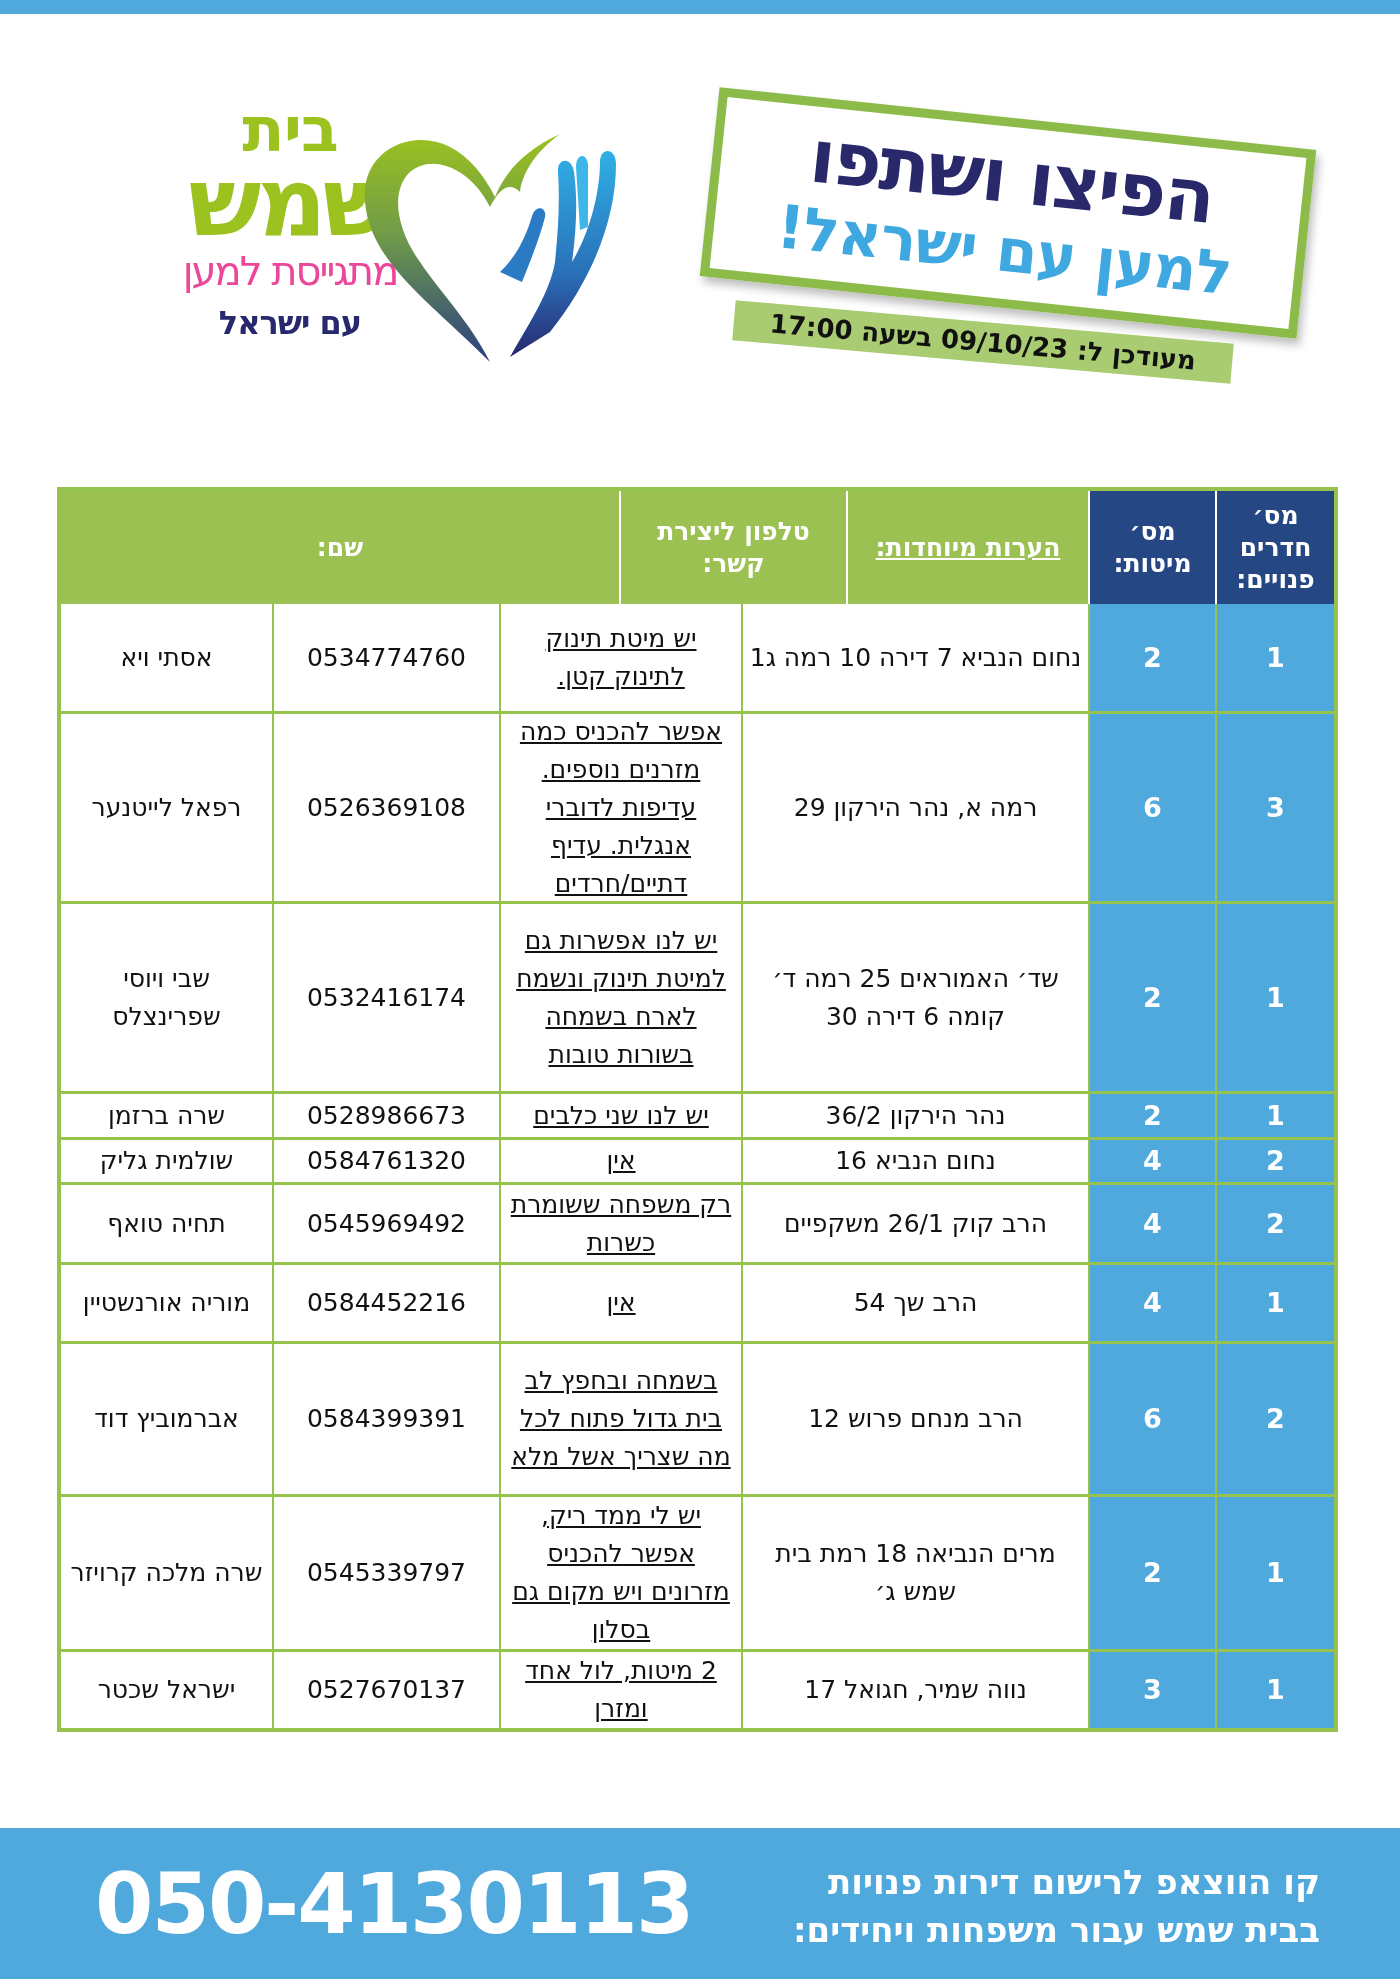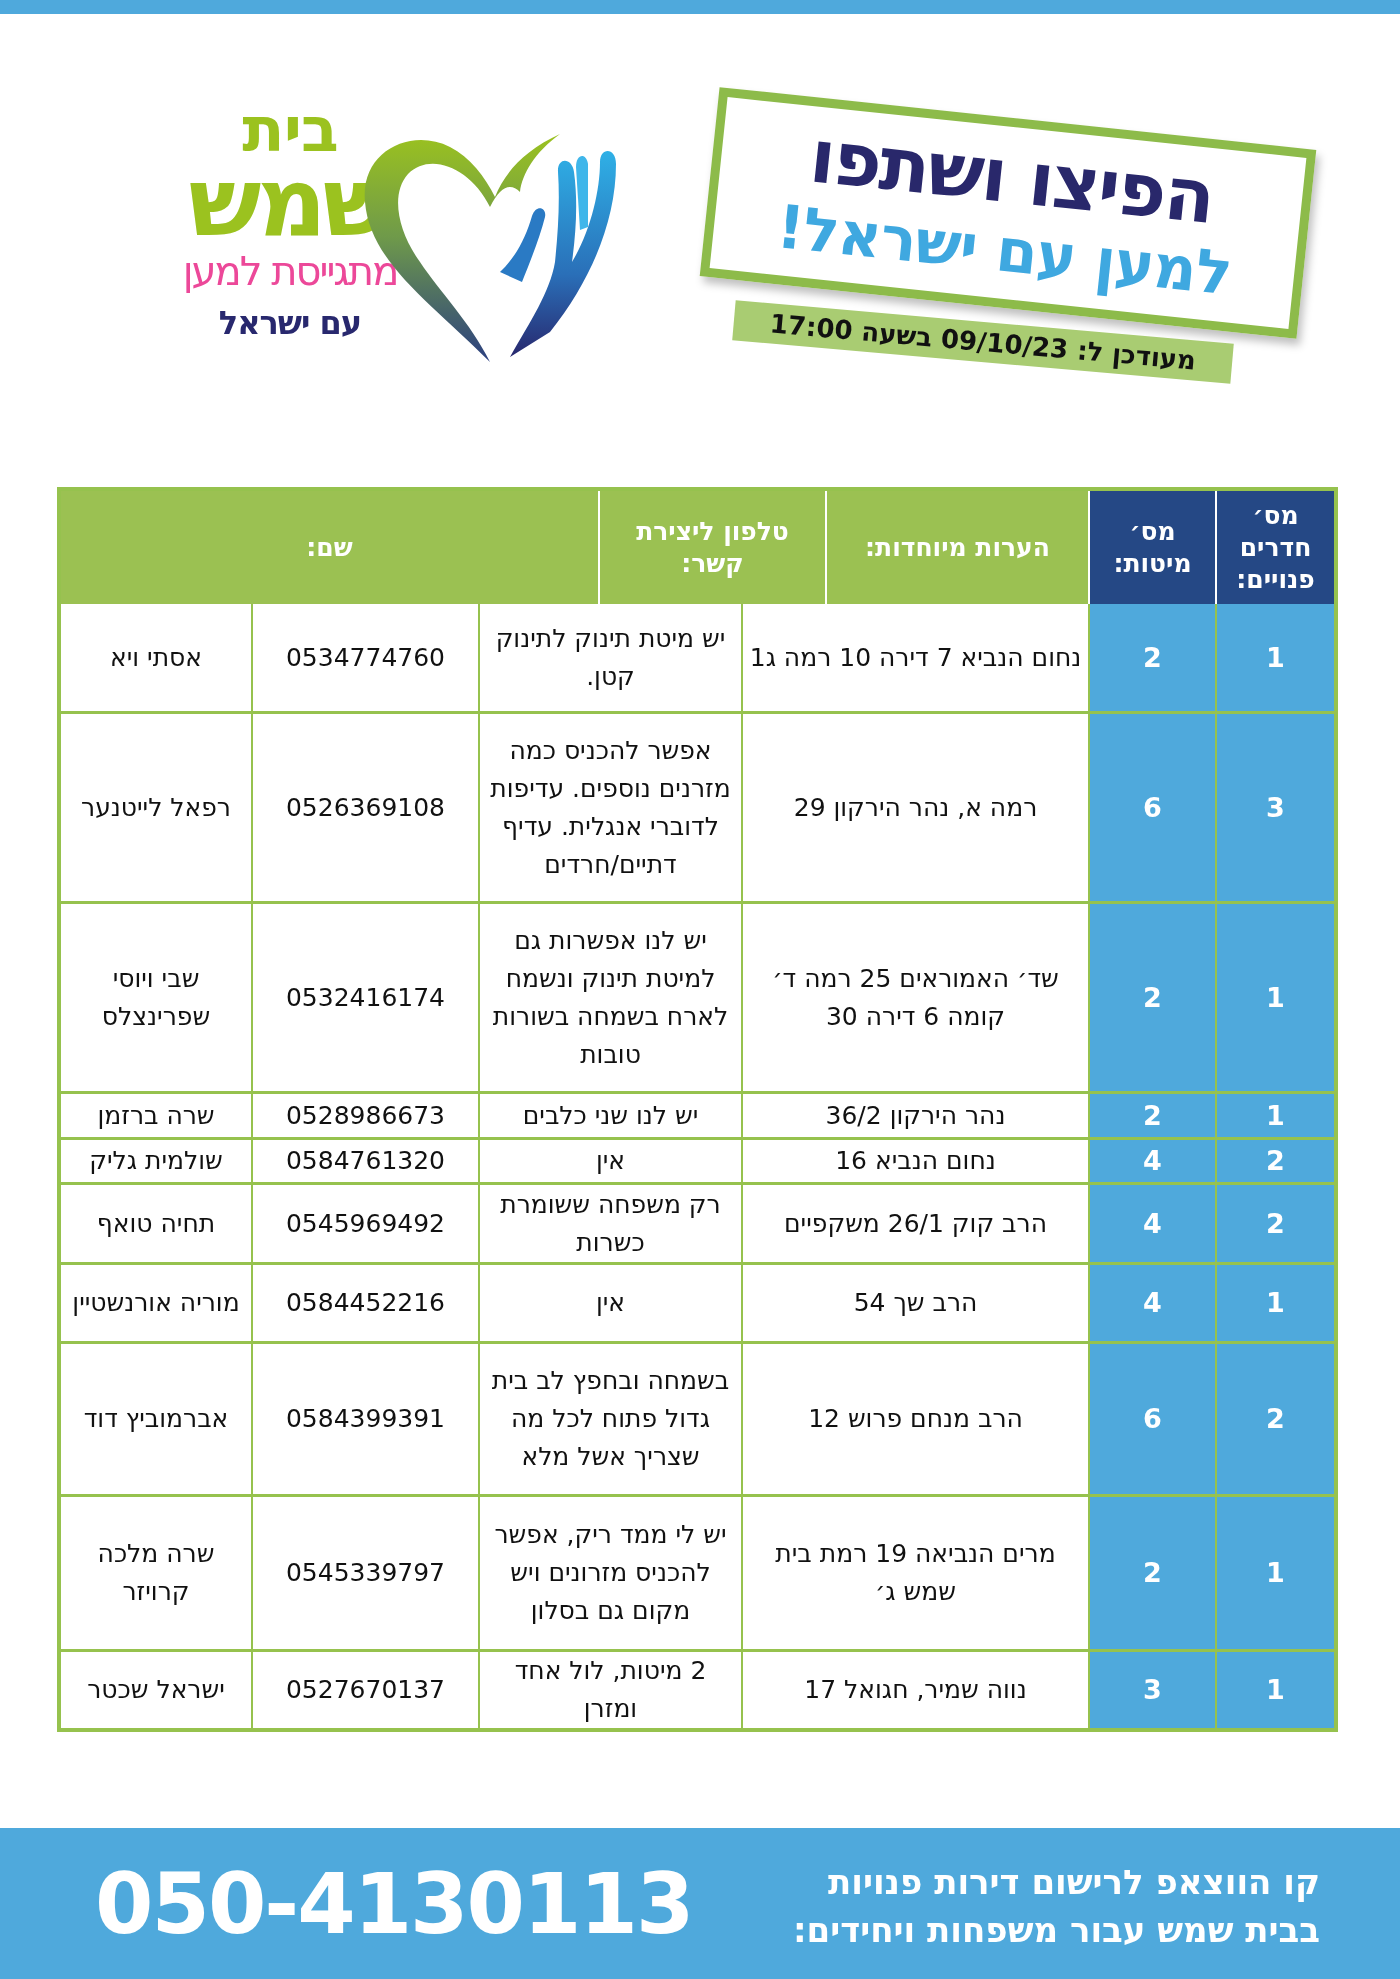--- a/index.html
+++ b/index.html
@@ -26,21 +26,21 @@
     .updated-text { font-family: "DejaVu Sans", sans-serif; font-weight: bold; color: #111; font-size: 26px; line-height: 40px; }
 
     
     .table { position: absolute; left: 57px; top: 487px; width: 1281px; border: 4px solid #96c24e; direction: rtl; background: #8dbb4a; }
     .row { display: flex; flex-direction: row; width: 100%; }
     .cell { display: flex; align-items: center; justify-content: center; text-align: center; border-left: 2px solid #96c24e; border-bottom: 3px solid #96c24e; padding: 2px 6px; }
     .row .cell:last-child { border-left: none; }
     .c-rooms { width: 119px; }
     .c-beds { width: 127px; }
     .c-addr { width: 347px; }
-    .c-notes { width: 263px; }
+    .c-notes { width: 242px; text-decoration: underline; }
     .c-phone { width: 227px; }
     .c-name { flex: 1; }
 
     .hdr .cell { background: #9bc152; color: #fff; font-family: "DejaVu Sans", sans-serif; font-weight: bold; font-size: 25px; line-height: 32px; height: 113px; border-left: 2px solid #ffffff; border-bottom: none; }
     .hdr .cell.blue { background: #254885; border-left: 2px solid #ffffff; }
     .hdr .cell:last-child { border-left: none; }
 
     .body-row .cell { background: #fff; color: #111; font-family: "DejaVu Sans", sans-serif; font-size: 25px; line-height: 38px; }
     .body-row .cell.num { background: #4fa9dc; color: #fff; font-weight: bold; font-size: 27px; }
     .body-row .cell.phone { font-size: 25px; letter-spacing: 0px; }
@@ -172,21 +172,21 @@
     <div class="cell num c-beds">6</div>
     <div class="cell c-addr">הרב מנחם פרוש 12</div>
     <div class="cell c-notes">בשמחה ובחפץ לב בית גדול פתוח לכל מה שצריך אשל מלא</div>
     <div class="cell phone c-phone">0584399391</div>
     <div class="cell c-name">אברמוביץ דוד</div>
   </div>
 
   <div class="row body-row" style="height:155px">
     <div class="cell num c-rooms">1</div>
     <div class="cell num c-beds">2</div>
-    <div class="cell c-addr">מרים הנביאה 19 רמת בית שמש ג׳</div>
+    <div class="cell c-addr">מרים הנביאה 18 רמת בית שמש ג׳</div>
     <div class="cell c-notes">יש לי ממד ריק, אפשר להכניס מזרונים ויש מקום גם בסלון</div>
     <div class="cell phone c-phone">0545339797</div>
     <div class="cell c-name">שרה מלכה קרויזר</div>
   </div>
 
   <div class="row body-row" style="height:76px">
     <div class="cell num c-rooms">1</div>
     <div class="cell num c-beds">3</div>
     <div class="cell c-addr">נווה שמיר, חגואל 17</div>
     <div class="cell c-notes">2 מיטות, לול אחד ומזרן</div>

